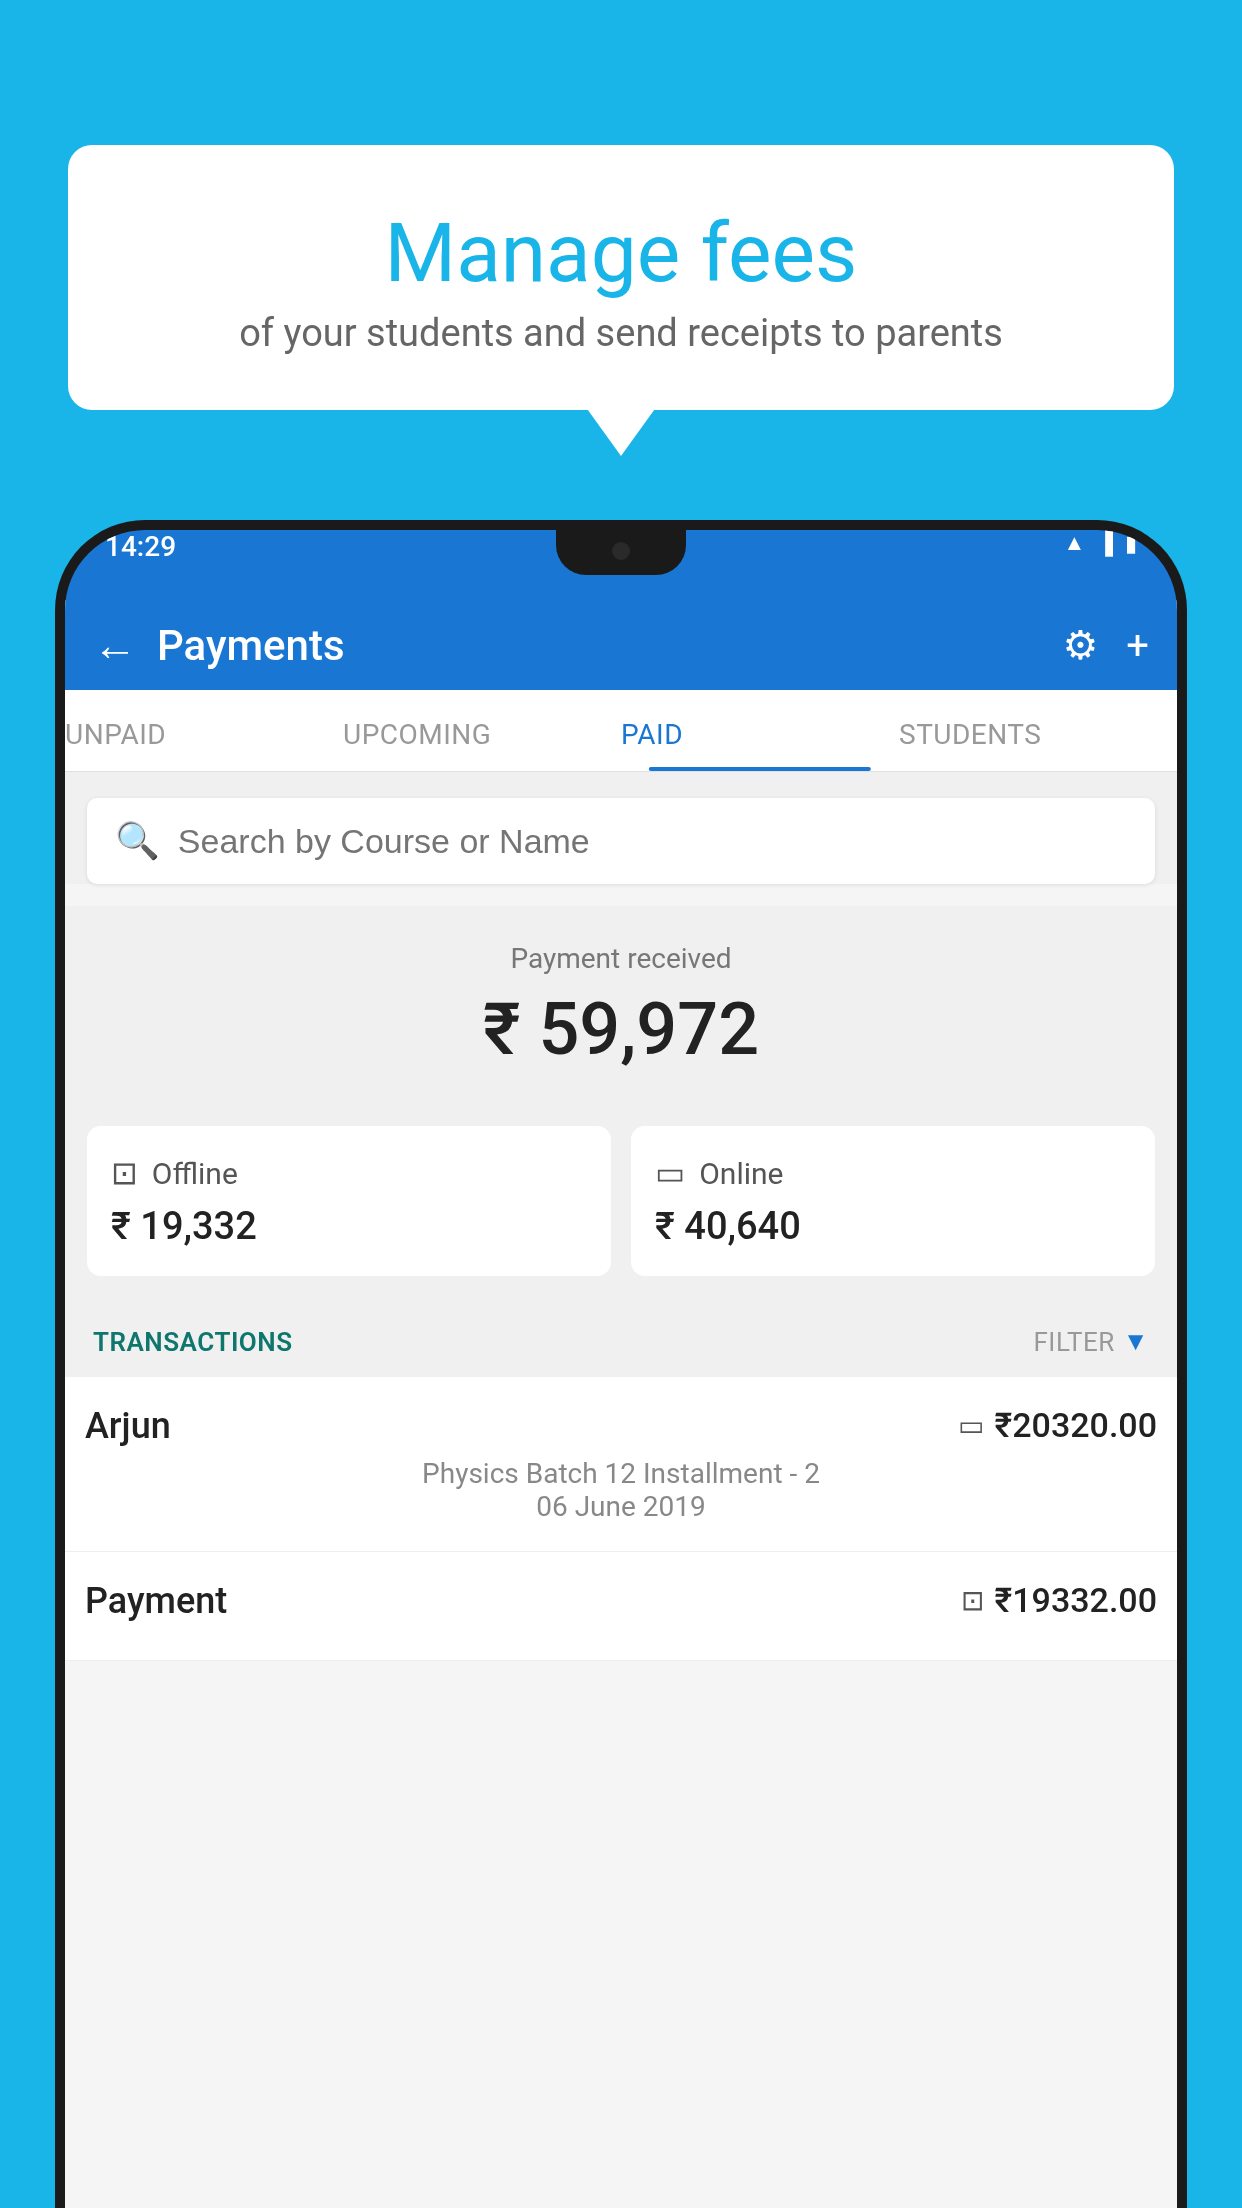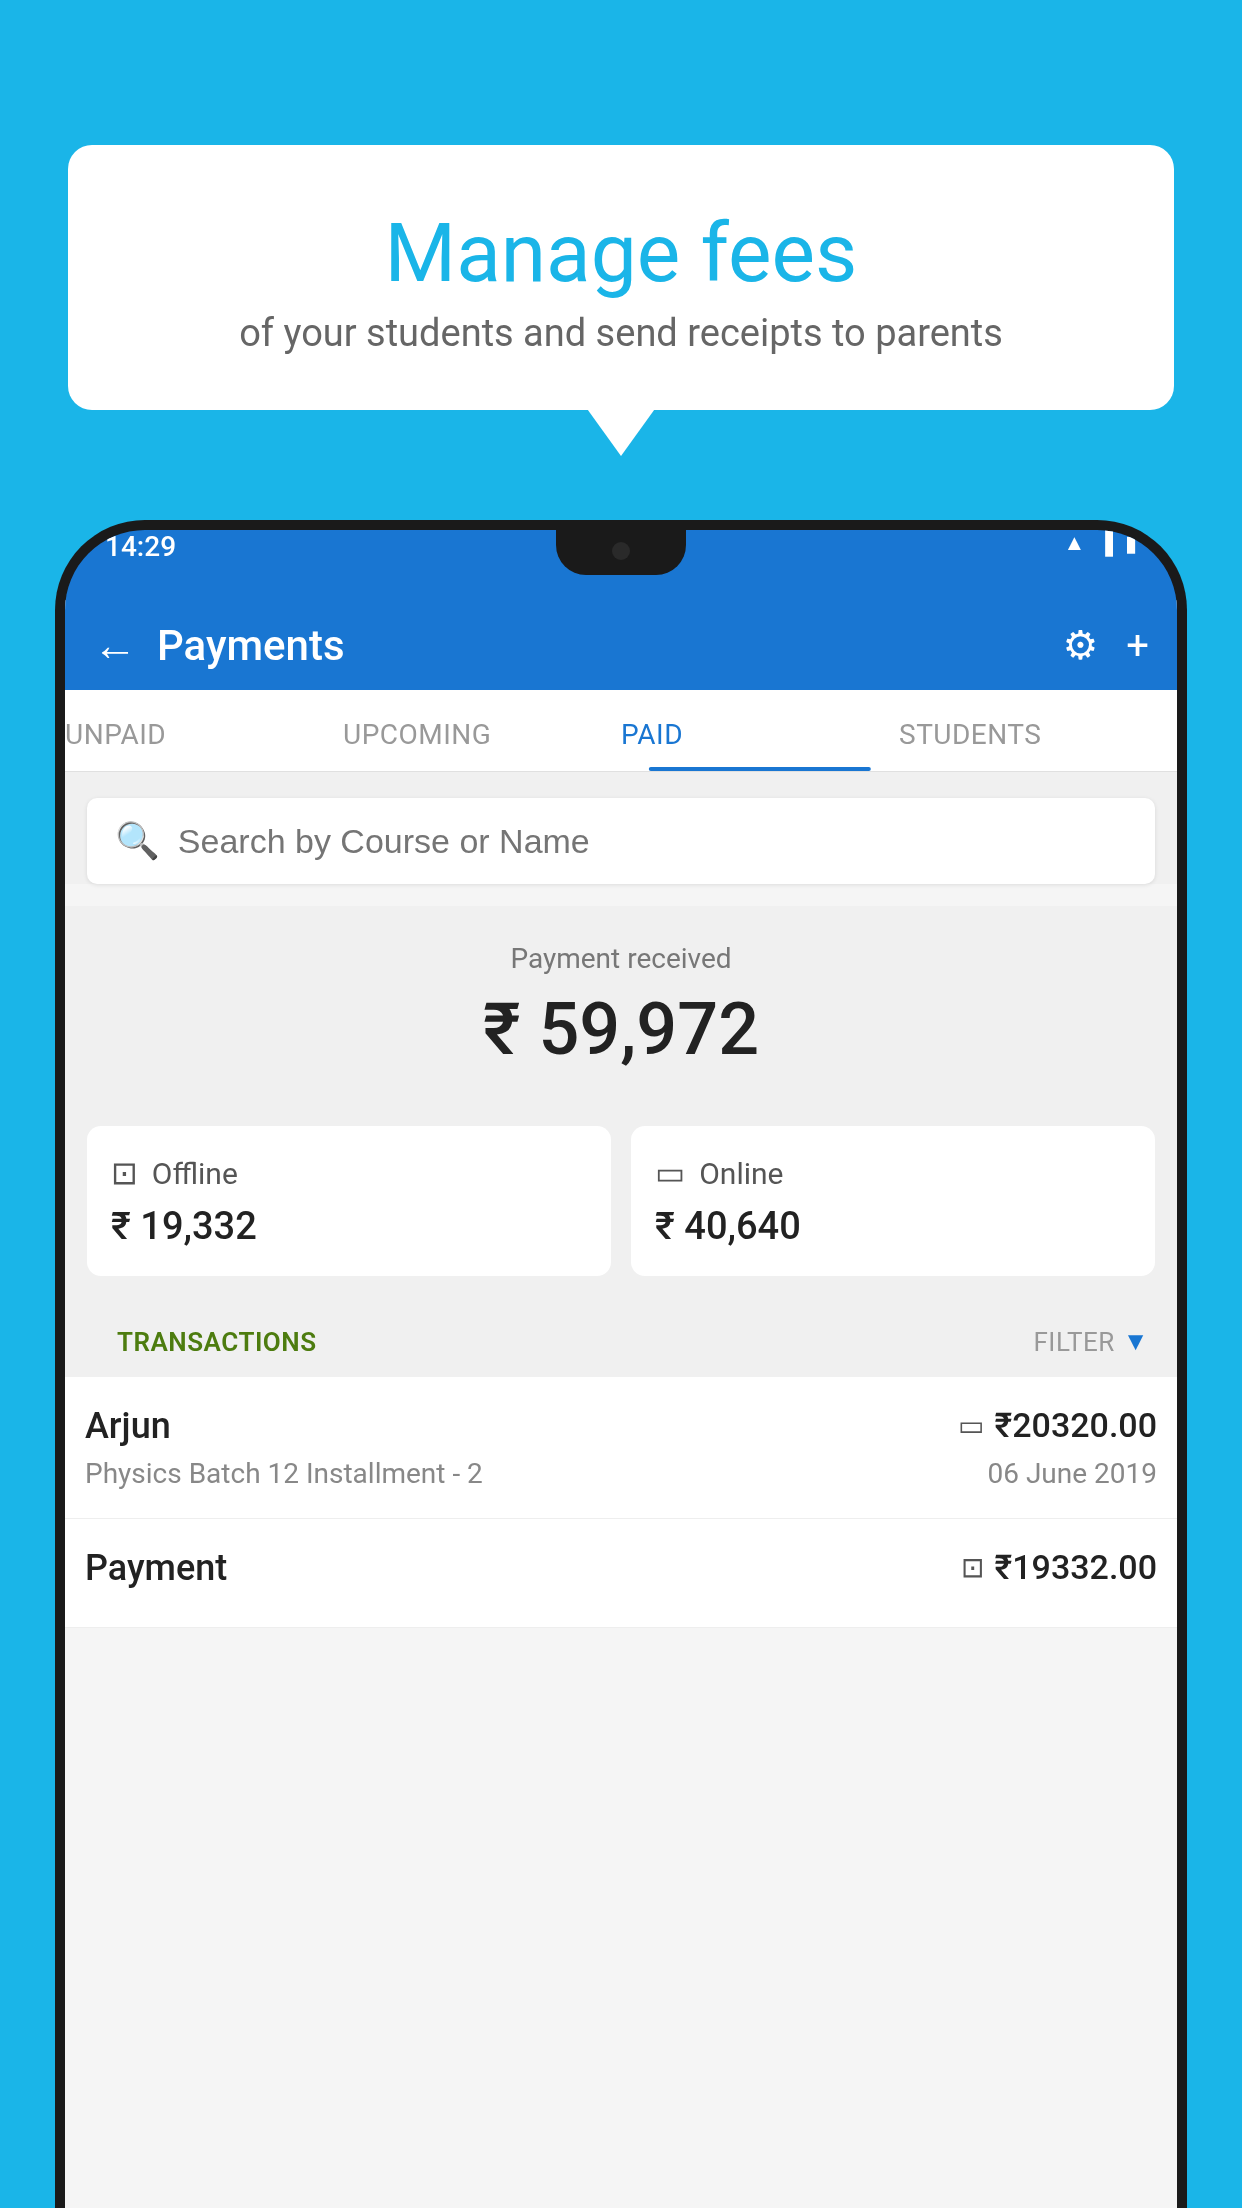--- a/index.html
+++ b/index.html
@@ -295,24 +295,23 @@
     .transactions-header {
       display: flex;
       justify-content: space-between;
       align-items: center;
       padding: 28px 28px 20px;
       background: #f0f0f0;
     }
 
     .transactions-label {
       font-size: 26px;
-      color: #4d7c0f;
+      color: #0f766e;
       font-weight: 600;
       letter-spacing: 0.5px;
-      margin-left: 24px;
     }
 
     .filter-btn {
       display: flex;
       align-items: center;
       gap: 8px;
       font-size: 26px;
       color: #999;
       font-weight: 400;
       letter-spacing: 0.5px;
@@ -359,22 +358,22 @@
     }
 
     .transaction-amount {
       font-size: 34px;
       color: #222;
       font-weight: 500;
     }
 
     .transaction-detail {
       display: flex;
-      justify-content: space-between;
-      align-items: center;
+      align-items: center;
+      flex-direction: column;
     }
 
     .transaction-course {
       font-size: 28px;
       color: #888;
     }
 
     .transaction-date {
       font-size: 28px;
       color: #888;

